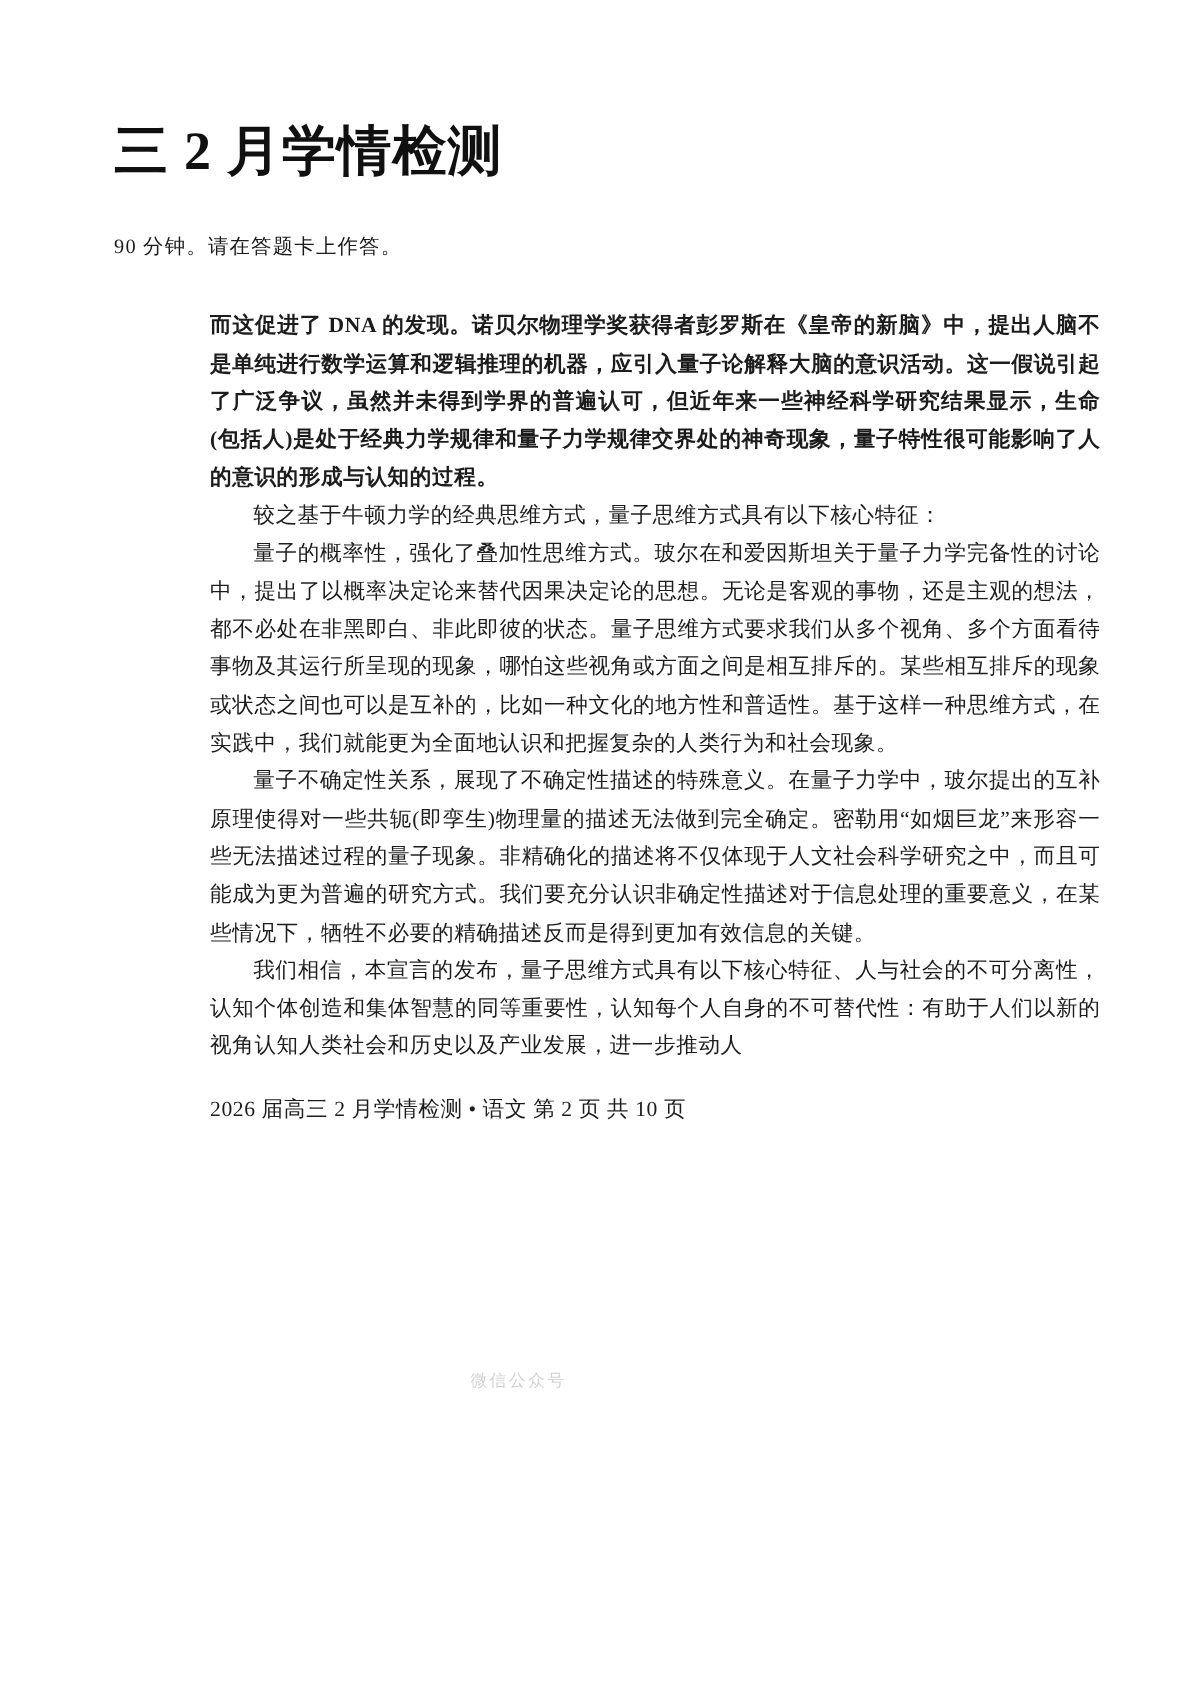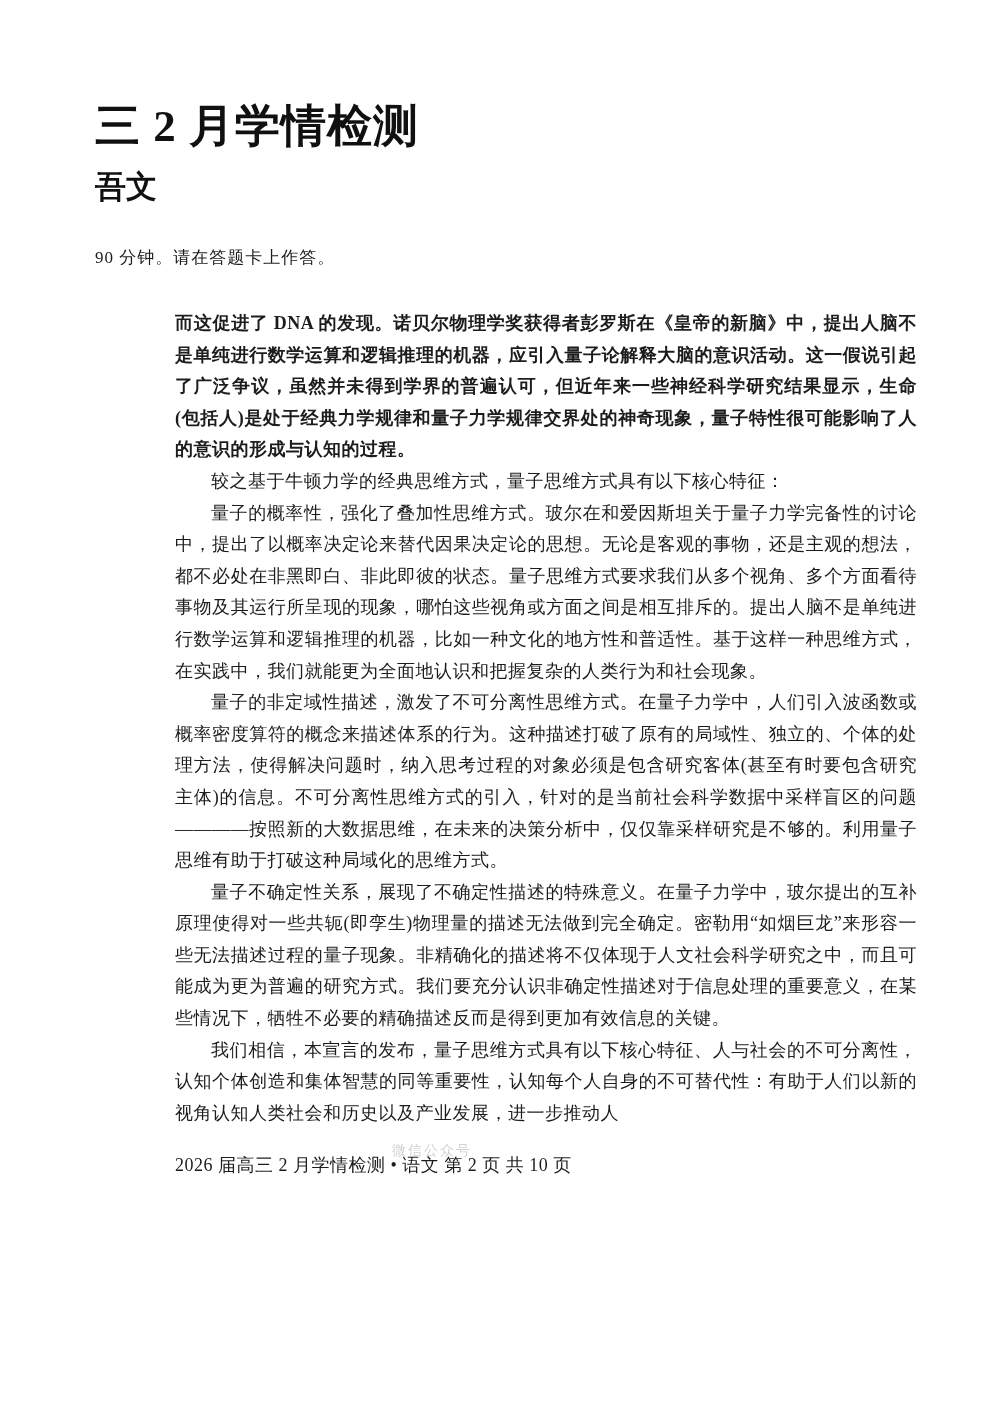--- a/index.html
+++ b/index.html
@@ -77,29 +77,27 @@
     color: #1c1c1c;
   }
 </style>
 </head>
 <body>
 
 <div class="page">
 
   <h1 class="doc-title">三 2 月学情检测</h1>
 
-  <h2 class="doc-subtitle">吾文</h2>
 
   <p class="instructions">90 分钟。请在答题卡上作答。</p>
 
   <div class="body-text">
     <p class="no-indent">而这促进了 DNA 的发现。诺贝尔物理学奖获得者彭罗斯在《皇帝的新脑》中，提出人脑不是单纯进行数学运算和逻辑推理的机器，应引入量子论解释大脑的意识活动。这一假说引起了广泛争议，虽然并未得到学界的普遍认可，但近年来一些神经科学研究结果显示，生命(包括人)是处于经典力学规律和量子力学规律交界处的神奇现象，量子特性很可能影响了人的意识的形成与认知的过程。</p>
     <p>较之基于牛顿力学的经典思维方式，量子思维方式具有以下核心特征：</p>
-    <p>量子的概率性，强化了叠加性思维方式。玻尔在和爱因斯坦关于量子力学完备性的讨论中，提出了以概率决定论来替代因果决定论的思想。无论是客观的事物，还是主观的想法，都不必处在非黑即白、非此即彼的状态。量子思维方式要求我们从多个视角、多个方面看待事物及其运行所呈现的现象，哪怕这些视角或方面之间是相互排斥的。提出人脑不是单纯进行数学运算和逻辑推理的机器，比如一种文化的地方性和普适性。基于这样一种思维方式，在实践中，我们就能更为全面地认识和把握复杂的人类行为和社会现象。</p>
-    <p>量子的非定域性描述，激发了不可分离性思维方式。在量子力学中，人们引入波函数或概率密度算符的概念来描述体系的行为。这种描述打破了原有的局域性、独立的、个体的处理方法，使得解决问题时，纳入思考过程的对象必须是包含研究客体(甚至有时要包含研究主体)的信息。不可分离性思维方式的引入，针对的是当前社会科学数据中采样盲区的问题————按照新的大数据思维，在未来的决策分析中，仅仅靠采样研究是不够的。利用量子思维有助于打破这种局域化的思维方式。</p>
+    <p>量子的概率性，强化了叠加性思维方式。玻尔在和爱因斯坦关于量子力学完备性的讨论中，提出了以概率决定论来替代因果决定论的思想。无论是客观的事物，还是主观的想法，都不必处在非黑即白、非此即彼的状态。量子思维方式要求我们从多个视角、多个方面看待事物及其运行所呈现的现象，哪怕这些视角或方面之间是相互排斥的。某些相互排斥的现象或状态之间也可以是互补的，比如一种文化的地方性和普适性。基于这样一种思维方式，在实践中，我们就能更为全面地认识和把握复杂的人类行为和社会现象。</p>
     <p>量子不确定性关系，展现了不确定性描述的特殊意义。在量子力学中，玻尔提出的互补原理使得对一些共轭(即孪生)物理量的描述无法做到完全确定。密勒用“如烟巨龙”来形容一些无法描述过程的量子现象。非精确化的描述将不仅体现于人文社会科学研究之中，而且可能成为更为普遍的研究方式。我们要充分认识非确定性描述对于信息处理的重要意义，在某些情况下，牺牲不必要的精确描述反而是得到更加有效信息的关键。</p>
     <p>我们相信，本宣言的发布，量子思维方式具有以下核心特征、人与社会的不可分离性，认知个体创造和集体智慧的同等重要性，认知每个人自身的不可替代性：有助于人们以新的视角认知人类社会和历史以及产业发展，进一步推动人</p>
   </div>
 
   <div class="watermark">微信公众号</div>
 
   <div class="page-footer">2026 届高三 2 月学情检测 • 语文  第 2 页  共 10 页</div>
 
 </div>
 

